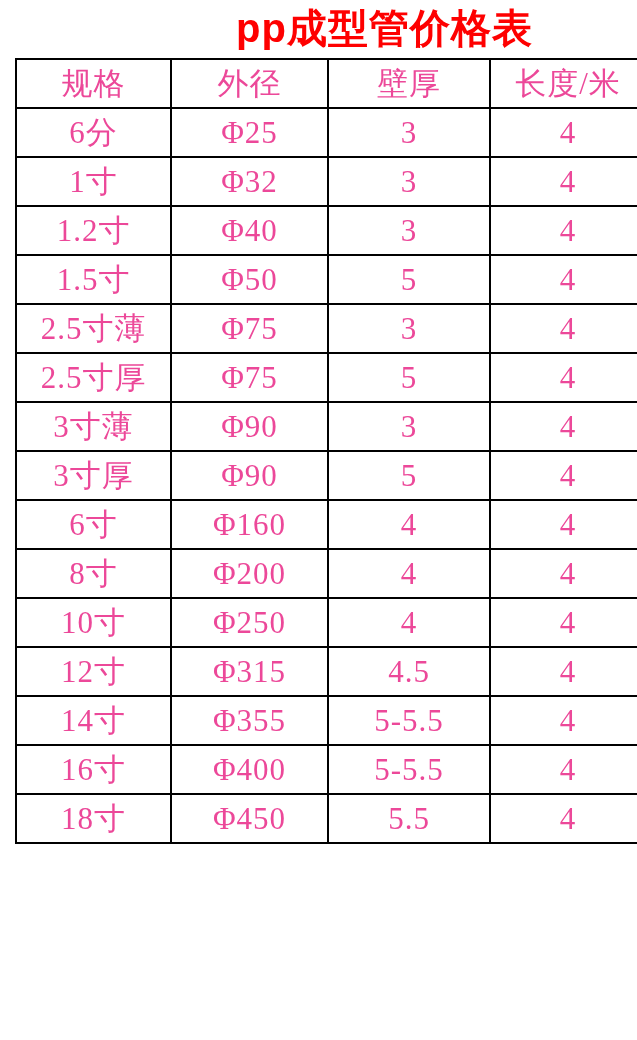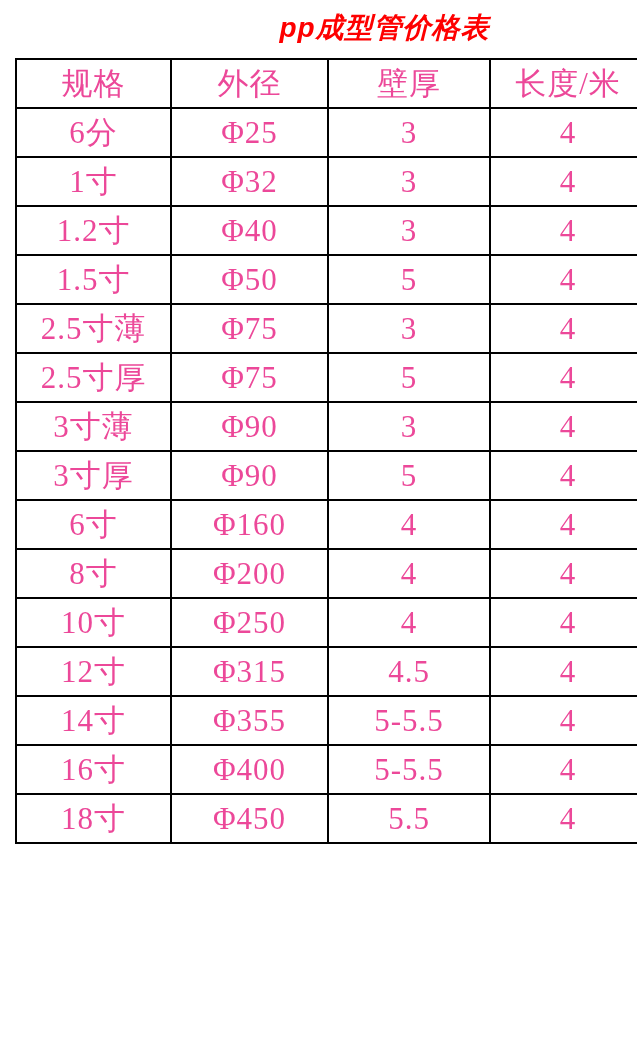--- a/index.html
+++ b/index.html
@@ -15,26 +15,25 @@
     overflow: hidden;
   }
   .title {
     box-sizing: border-box;
     width: 637px;
     height: 58px;
     padding-left: 132px;
     text-align: center;
     font-family: "Liberation Sans", "DejaVu Sans", sans-serif;
     font-weight: bold;
-    font-size: 28px;
+    font-size: 40px;
     line-height: 56px;
     color: #fe0000;
     letter-spacing: 1px;
     white-space: nowrap;
-    font-style: italic;
   }
   table.price-table {
     border-collapse: collapse;
     table-layout: fixed;
     margin-left: 15px;
     width: 630px;
     font-family: "Liberation Serif", "DejaVu Serif", serif;
     color: #ec4899;
   }
   table.price-table th,

